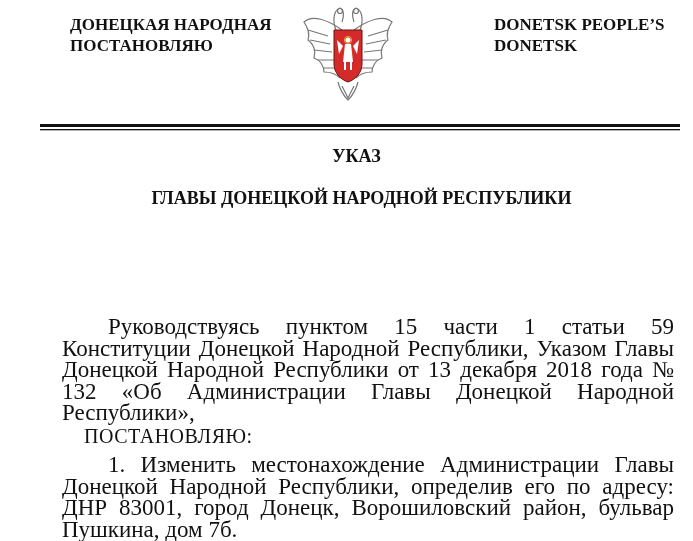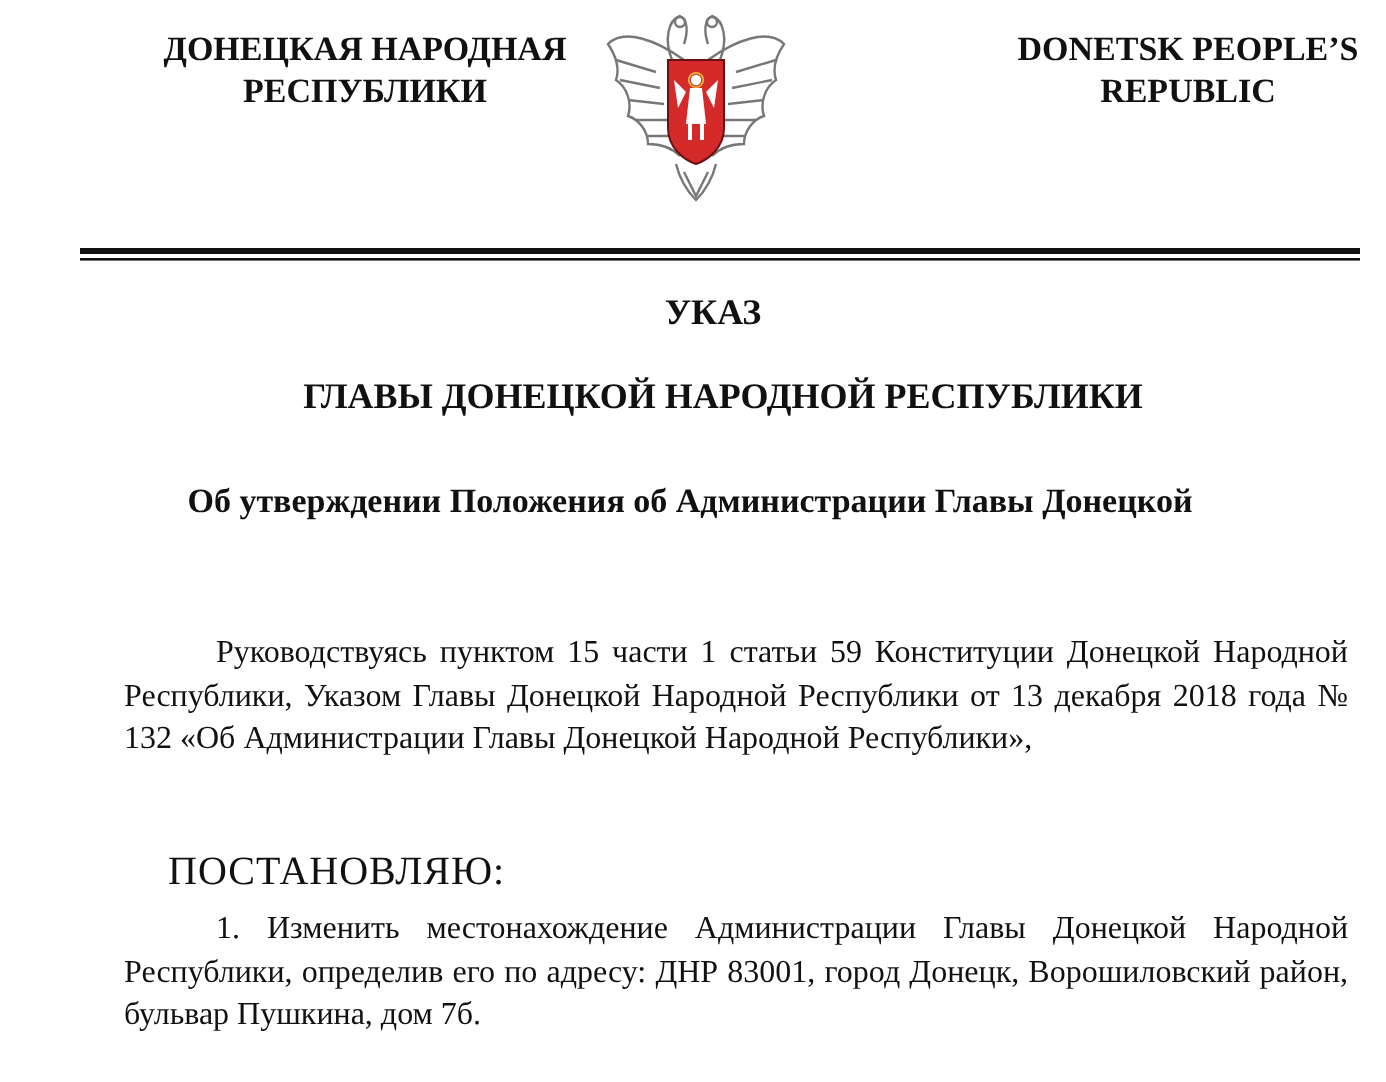--- a/index.html
+++ b/index.html
@@ -1,40 +1,40 @@
 <!DOCTYPE html>
 <html><head>
 <meta charset="utf-8">
 <style>
   html, body { margin: 0; padding: 0; background: #ffffff; }
   body { width: 693px; height: 541px; overflow: hidden; position: relative;
          font-family: "Liberation Serif", "DejaVu Serif", serif; color: #111; }
-  .hdr { position: absolute; font-weight: bold; text-align: center; font-size: 17px; line-height: 21px; }
+  .hdr { position: absolute; font-weight: bold; font-size: 17px; line-height: 21px; }
   .hdr-left { left: 70px; top: 14px; width: 225px; }
   .hdr-right { left: 494px; top: 14px; width: 200px; }
   .sub { margin-top: 15px; font-size: 15px; }
   .emblem { position: absolute; left: 298px; top: 0px; width: 100px; height: 102px; }
   .double { position: absolute; left: 40px; top: 124px; width: 473px; height: 8px; }
   .title { position: absolute; left: 0; width: 693px; text-align: center; font-weight: bold; }
   .t-ukaz { top: 146px; font-size: 18px; left: 10px; }
   .t-glavy { top: 188px; font-size: 18px; left: 15px; }
   .t-subject { top: 240px; font-size: 17px; line-height: 22px; left: 5px; width: 680px; }
-  .para { position: absolute; left: 62px; width: 612px; font-size: 16px; line-height: 21.5px; text-align: justify; }
+  .para { position: absolute; left: 62px; width: 612px; font-size: 23px; line-height: 21.5px; text-align: justify; }
   .p1 { top: 316px; }
   .p1 .indent, .p3 .indent { display: inline-block; width: 46px; }
   .p2 { top: 426px; font-size: 20px; letter-spacing: 0.5px; margin-left: 22px; }
   .p3 { top: 454px; }
 </style>
 </head>
 <body>
 
 <div>
   <div class="hdr hdr-left">
     <div>ДОНЕЦКАЯ НАРОДНАЯ</div>
-    <div>РЕСПУБЛИКИ</div>
+    <div>ПОСТАНОВЛЯЮ</div>
   </div>
 
   <div class="emblem">
     <svg width="100" height="102" viewBox="0 0 100 102">
 
       <g fill="none" stroke="#777" stroke-width="1.2">
         <path d="M44 30 C30 20 14 14 6 22 C10 28 12 34 10 40 C16 44 18 52 16 58 C22 60 26 66 26 72 C32 72 38 74 42 78"></path>
         <path d="M10 30 L30 36 M12 40 L32 44 M16 50 L34 52 M20 60 L36 60 M26 68 L40 68"></path>
         <path d="M56 30 C70 20 86 14 94 22 C90 28 88 34 90 40 C84 44 82 52 84 58 C78 60 74 66 74 72 C68 72 62 74 58 78"></path>
         <path d="M90 30 L70 36 M88 40 L68 44 M84 50 L66 52 M80 60 L64 60 M74 68 L60 68"></path>
@@ -57,32 +57,31 @@
         <path d="M55 46 L61 40 L59 54 Z"></path>
         <rect x="46" y="62" width="2" height="8"></rect>
         <rect x="52" y="62" width="2" height="8"></rect>
       </g>
       <circle cx="50" cy="40" r="3.6" fill="none" stroke="#e8b838" stroke-width="0.9"></circle>
     </svg>
   </div>
 
   <div class="hdr hdr-right">
     <div>DONETSK PEOPLE’S</div>
-    <div>REPUBLIC</div>
+    <div>DONETSK</div>
   </div>
 
   <svg class="double" width="640" height="8" viewBox="0 0 640 8" style="width:640px; left:40px;">
     <rect x="0" y="0" width="640" height="3" fill="#111"></rect>
     <rect x="0" y="5" width="640" height="1.3" fill="#111"></rect>
   </svg>
 </div>
 
 <div class="title t-ukaz">УКАЗ</div>
 <div class="title t-glavy">ГЛАВЫ ДОНЕЦКОЙ НАРОДНОЙ РЕСПУБЛИКИ</div>
 <div class="title t-subject">
-  <div>Об утверждении Положения об Администрации Главы Донецкой</div>
 </div>
 
 <div class="para p1"><span class="indent"></span><span>Руководствуясь пунктом 15 части 1 статьи 59 Конституции Донецкой Народной Республики, Указом Главы Донецкой Народной Республики от 13 декабря 2018 года № 132 «Об Администрации Главы Донецкой Народной Республики»,</span></div>
 
 <div class="para p2">ПОСТАНОВЛЯЮ:</div>
 
 <div class="para p3"><span class="indent"></span><span>1.</span> <span>Изменить местонахождение Администрации Главы Донецкой Народной Республики, определив его по адресу: ДНР 83001, город Донецк, Ворошиловский район, бульвар Пушкина, дом 7б.</span></div>
 
 </body></html>

